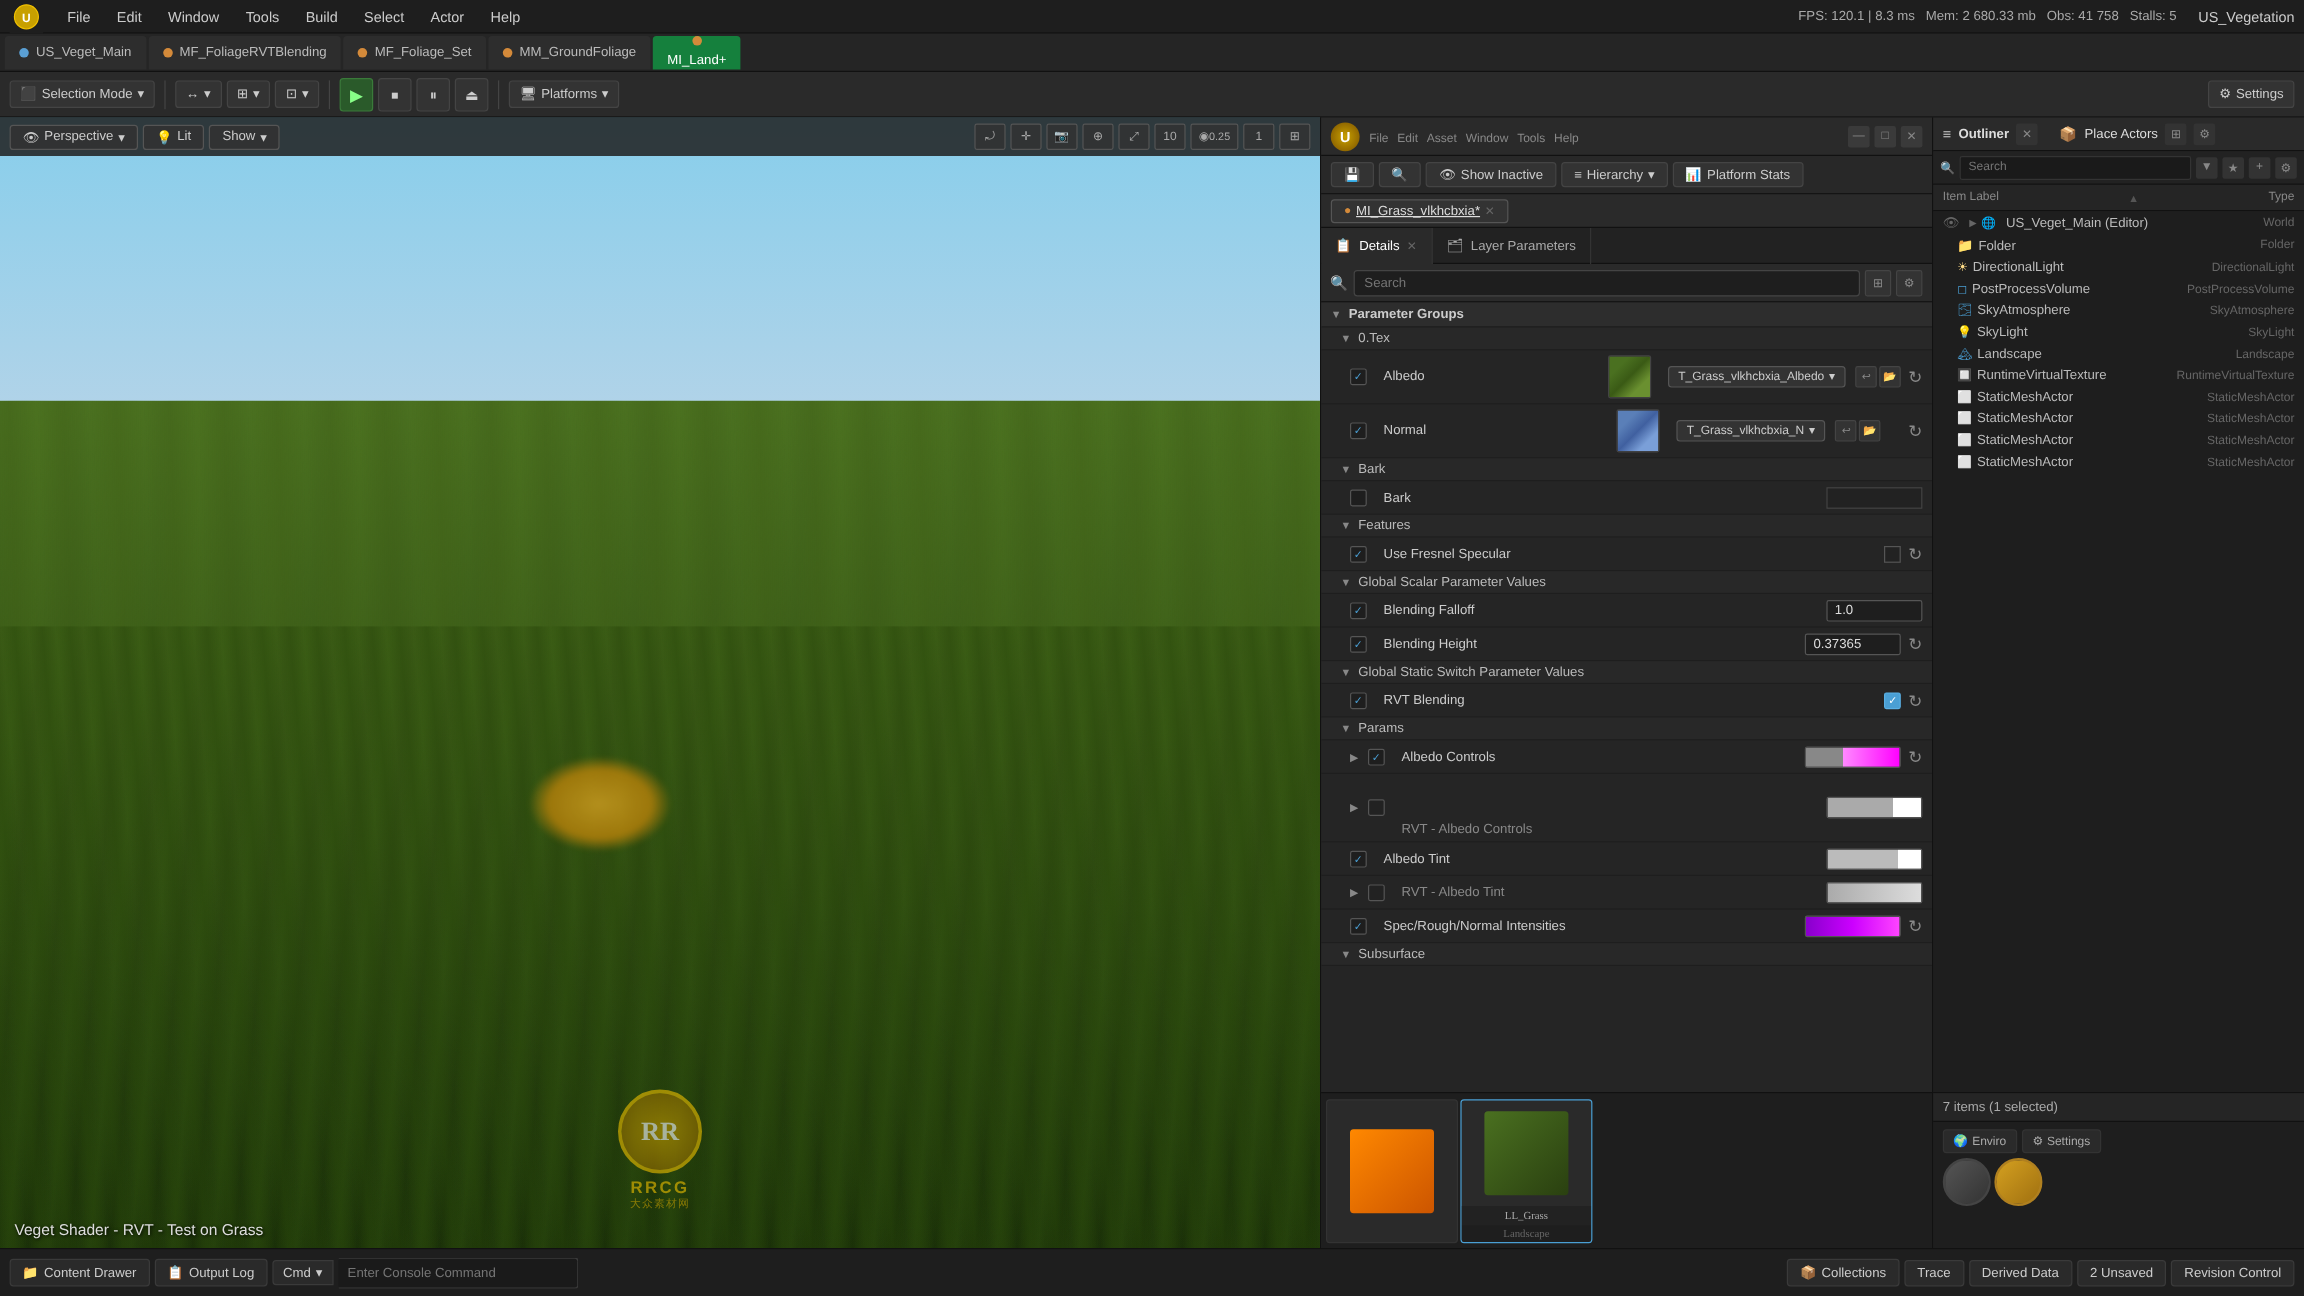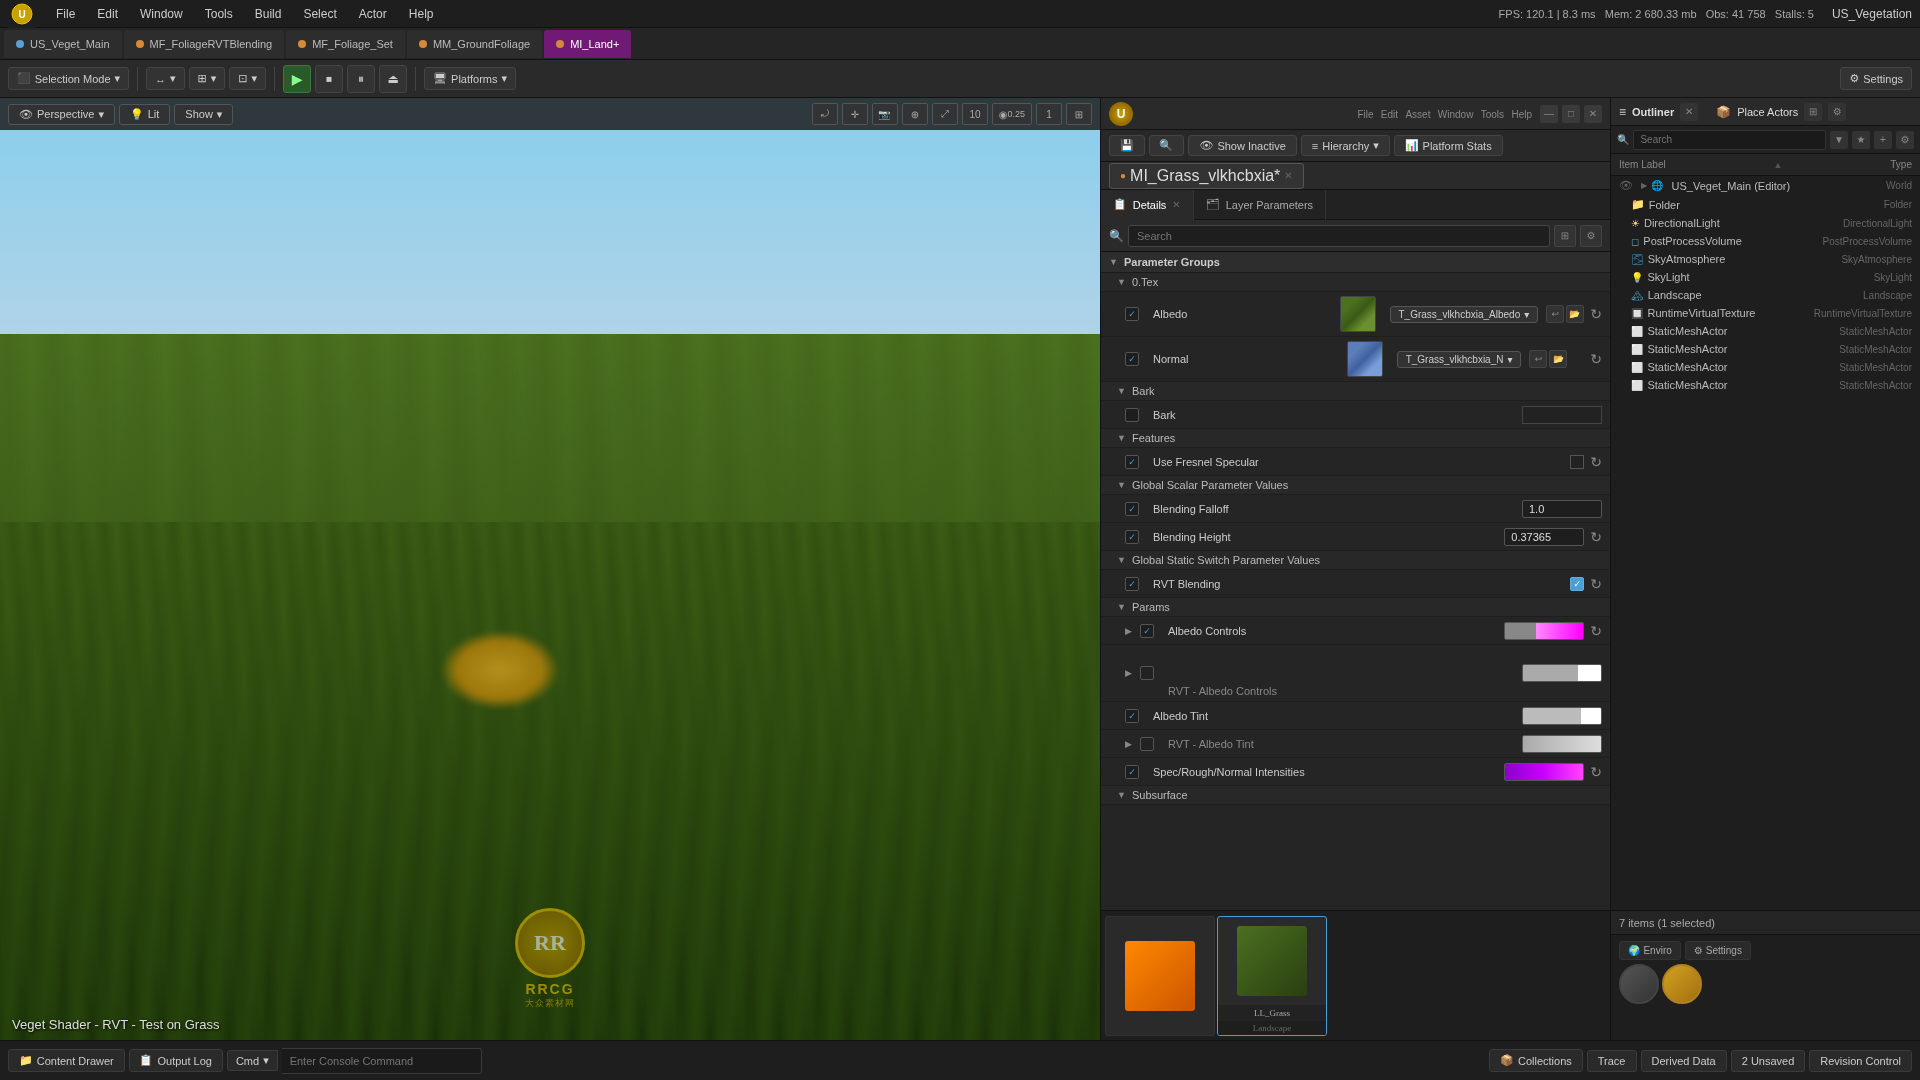--- a/index.html
+++ b/index.html
@@ -65,22 +65,23 @@
       padding: 0 12px;
       height: 28px;
       background: #2d2d2d;
       border-radius: 3px 3px 0 0;
       cursor: pointer;
       font-size: 11px;
       color: #bbb;
       gap: 6px;
     }
     .tab-item.active {
-      background: #701a75;
+      background: #15803d;
       color: #fff;
+      flex-direction: column;
     }
     .tab-dot {
       width: 8px; height: 8px;
       border-radius: 50%;
       background: #888;
     }
 
     
     #toolbar {
       height: 38px;
@@ -315,21 +316,20 @@
       align-items: center;
       justify-content: center;
       font-size: 12px;
       font-weight: bold;
       color: #fff;
     }
     .panel-title {
       font-size: 12px;
       color: #ddd;
       flex: 1;
-      text-align: right;
     }
     .panel-title-icons {
       display: flex;
       gap: 4px;
     }
     .panel-icon-btn {
       width: 18px; height: 18px;
       background: #3a3a3a;
       border-radius: 2px;
       display: flex;
@@ -998,21 +998,21 @@
       </div>
       <div class="pt-btn">
         <span>📊</span>
         <span>Platform Stats</span>
       </div>
     </div>
 
     <div style="height:28px; background:#2a2a2a; display:flex; align-items:center; padding:0 8px; gap:8px; border-bottom:1px solid #111;">
       <div style="display:flex; align-items:center; gap:4px; background:#333; padding:3px 10px; border-radius:3px; border:1px solid #555;">
         <span style="font-size:10px; color:#d48a3a;">●</span>
-        <span style="font-size:16px; color:#ddd;">MI_Grass_vlkhcbxia*</span>
+        <span style="font-size:11px; color:#ddd;text-decoration:underline;">MI_Grass_vlkhcbxia*</span>
         <span style="font-size:10px; color:#666; cursor:pointer;">✕</span>
       </div>
     </div>
 
     <div class="panel-tabs">
       <div class="ptab active">
         <span>📋</span>
         <span>Details</span>
         <span class="ptab-close">✕</span>
       </div>

